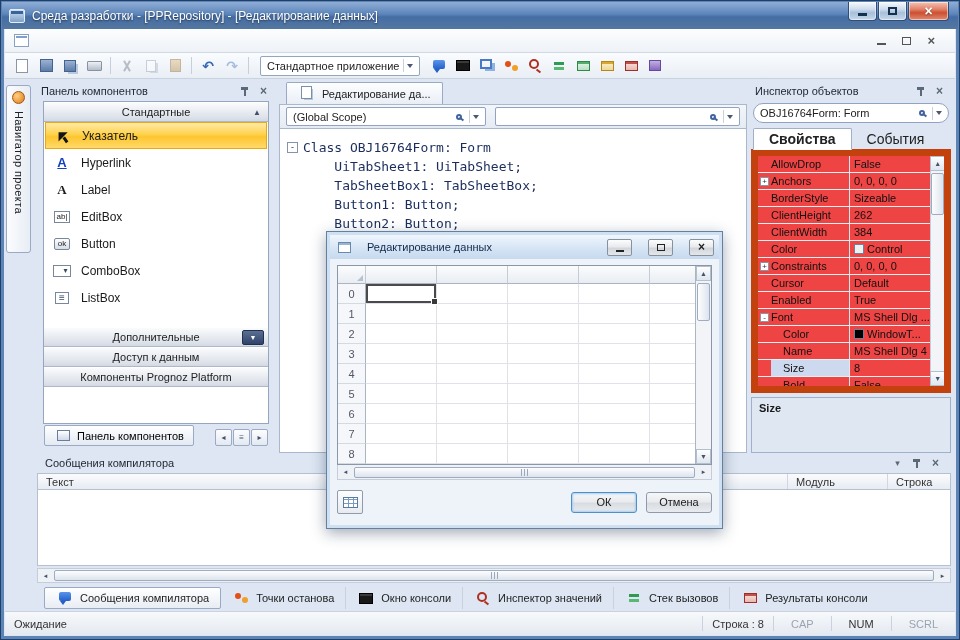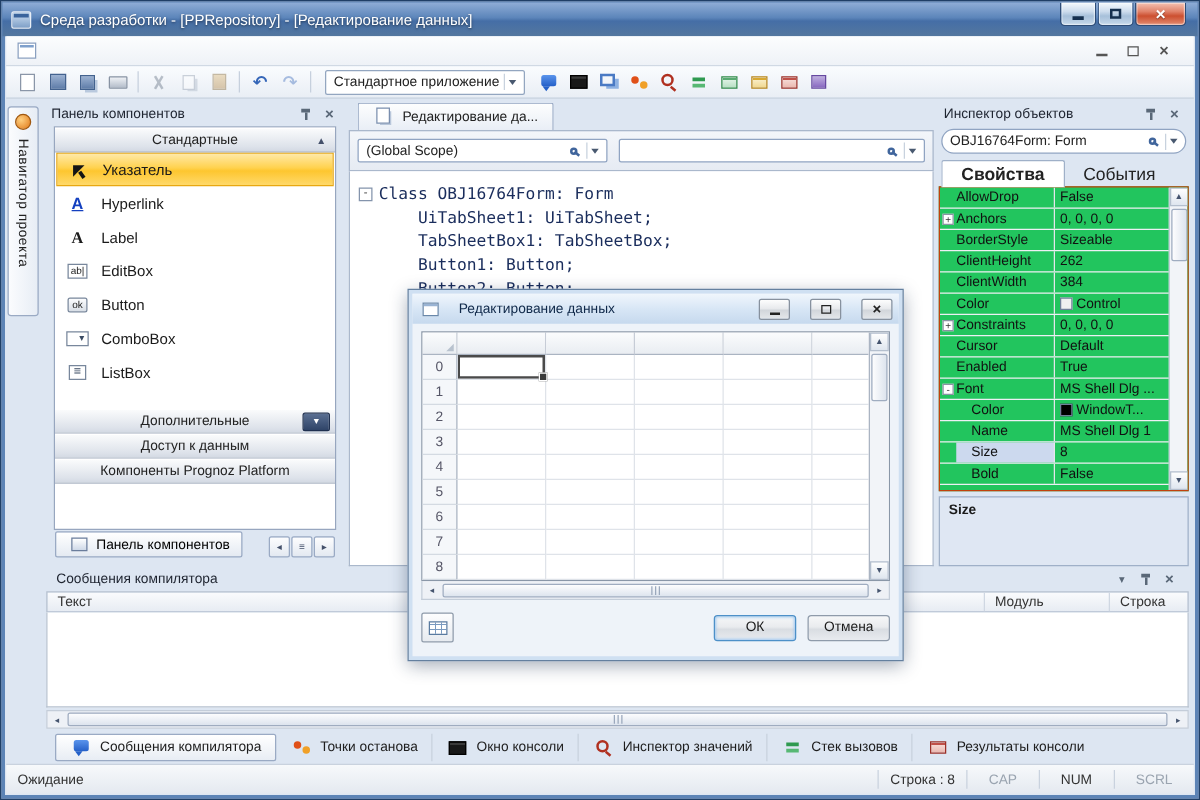--- a/index.html
+++ b/index.html
@@ -103,36 +103,36 @@
 .comp-tail{height:36px;flex:none}
 .comp-tabs{height:24px;flex:none;display:flex;align-items:flex-end;padding:0 7px 2px;gap:2px}
 .comp-tab{height:21px;display:flex;align-items:center;gap:5px;padding:0 9px;background:linear-gradient(#fff,#e4eaf2);border:1px solid #9aaac4;border-radius:2px;font-size:11px}
 .comp-nav{margin-left:auto;display:flex;gap:1px}
 .navbtn{width:17px;height:17px;border:1px solid #9aaac4;background:linear-gradient(#fdfdfe,#e3e9f1);display:flex;align-items:center;justify-content:center;font-size:8px;color:#44506a;border-radius:2px}
 
 
 .editor{position:absolute;left:278px;top:80px;width:468px;height:372px;display:flex;flex-direction:column}
 .etabs{height:23px;flex:none;display:flex;align-items:flex-end;padding-left:7px}
 .etab{height:22px;display:flex;align-items:center;gap:6px;padding:0 11px;background:linear-gradient(#fdfefe,#e9eef6);border:1px solid #9aaac4;border-bottom:none;border-radius:2px 2px 0 0;font-size:11px;color:#222}
-.ebar{height:33px;flex:none;background:linear-gradient(#f3f6fa,#e6ebf3);border:1px solid #aab8cc;display:flex;align-items:center;gap:9px;padding:4px 6px}
+.ebar{height:25px;flex:none;background:linear-gradient(#f3f6fa,#e6ebf3);border:1px solid #aab8cc;display:flex;align-items:center;gap:9px;padding:4px 6px}
 .scope-combo{width:200px;height:19px;background:#fff;border:1px solid #90a4c2;border-radius:2px;display:flex;align-items:center;padding:0 6px;font-size:11px;color:#222}
 .search-box{flex:1;height:19px;background:#fff;border:1px solid #90a4c2;border-radius:2px;display:flex;align-items:center;padding:0 6px;font-size:11px}
 .code{flex:1;background:#fff;border:1px solid #aab8cc;border-top:none;padding:9px 2px 0 7px;font-family:"DejaVu Sans Mono","Liberation Mono",monospace;font-size:13px;line-height:19px;color:#1a2d5c;overflow:hidden}
 .code-line{display:flex;align-items:flex-start}
 .fold{width:11px;height:11px;margin:4px 5px 0 0;flex:none;font-size:9px;line-height:9px;text-align:center;color:#444}
 .fold:not(:empty){border:1px solid #8494ac;background:#fff}
 .ctext{white-space:pre}
 
 
 .inspector{position:absolute;left:750px;top:80px;width:200px;height:372px;display:flex;flex-direction:column}
 .insp-combo{height:20px;flex:none;margin:2px 2px 5px;background:#fff;border:1px solid #90a4c2;border-radius:10px;display:flex;align-items:center;padding:0 6px;font-size:11px;color:#222}
 .insp-tabs{display:flex;height:21px;flex:none;padding-left:2px}
 .insp-tab{padding:0 15px;display:flex;align-items:center;font-size:14px;color:#222;border-radius:2px 2px 0 0}
 .insp-tab.active{background:#fff;border:1px solid #9fb0c8;border-bottom:1px solid #fff;margin-bottom:-1px;z-index:2;font-weight:bold}
-.prop-grid{flex:1;background:#22c55e;border:1px solid #c2410c;display:flex;overflow:hidden}
+.prop-grid{flex:1;background:#ef4444;border:7px solid #c2410c;display:flex;overflow:hidden}
 .prop-rows{flex:1}
 .prop-row{display:flex;height:17px;align-items:center;border-bottom:1px solid #edf0f4;font-size:11px}
 .prop-gutter{width:13px;flex:none;display:flex;align-items:center;justify-content:center}
 .prop-expand{width:9px;height:9px;font-size:8px;line-height:7px;text-align:center;color:#333}
 .prop-expand:not(:empty){border:1px solid #8a94a4;background:#fff}
 .prop-name{width:79px;flex:none;align-self:stretch;display:flex;align-items:center;border-right:1px solid #e4e7ec;color:#111;overflow:hidden;white-space:nowrap}
 .prop-row.indent .prop-name{padding-left:12px}
 .prop-row.selected .prop-name{background:#ccd9ee}
 .prop-value{flex:1;display:flex;align-items:center;padding-left:4px;color:#111;overflow:hidden;white-space:nowrap}
 .swatch{width:10px;height:10px;border:1px solid #70809a;margin-right:3px;display:none;flex:none}
@@ -562,21 +562,21 @@
               <i class="swatch show" style="background: rgb(0, 0, 0);"></i>
               <span>WindowT...</span>
             </span>
           </div>
           <div class="prop-row indent">
             <span class="prop-gutter">
               <span class="prop-expand"></span>
             </span>
             <span class="prop-name">Name</span>
             <span class="prop-value">
-              <span>MS Shell Dlg 1</span>
+              <span>MS Shell Dlg 4</span>
             </span>
           </div>
           <div class="prop-row selected indent">
             <span class="prop-gutter">
               <span class="prop-expand"></span>
             </span>
             <span class="prop-name">Size</span>
             <span class="prop-value">
               <span>8</span>
             </span>

